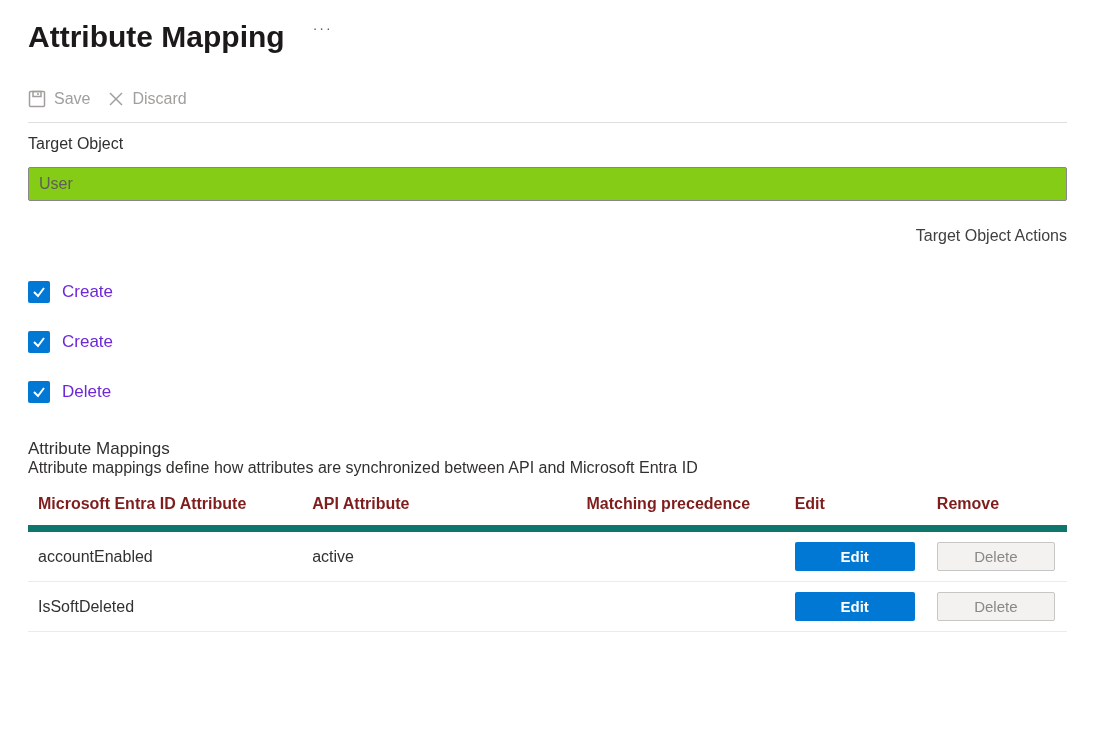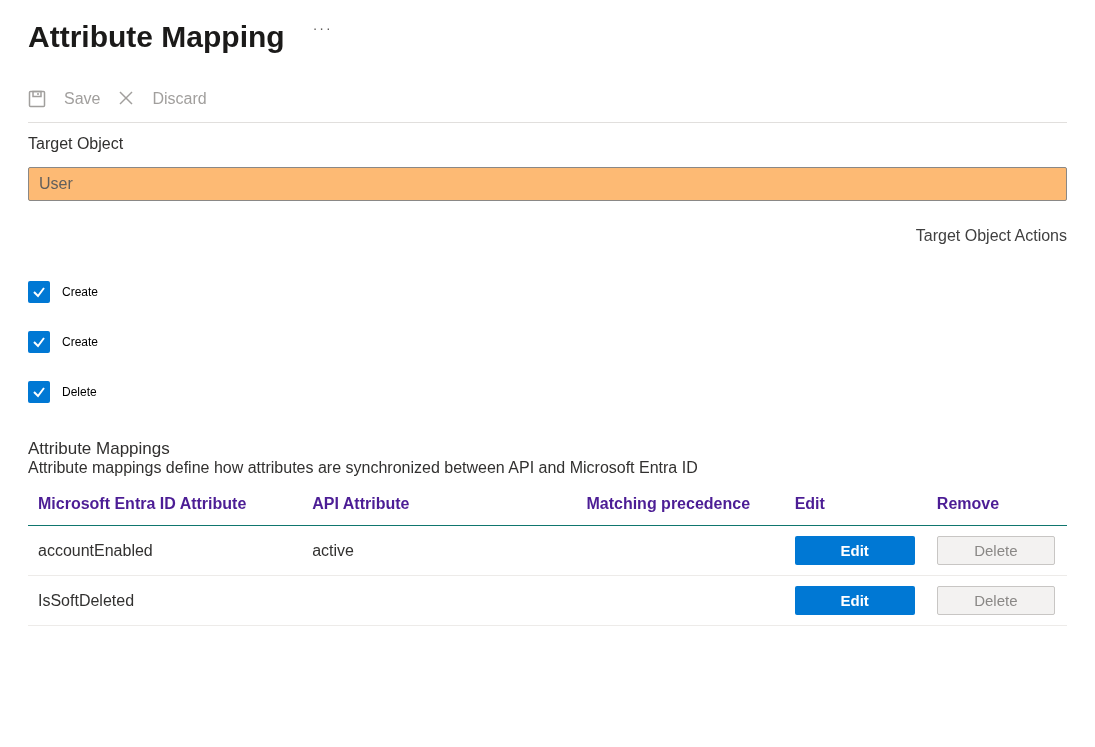--- a/index.html
+++ b/index.html
@@ -33,21 +33,22 @@
   .toolbar {
     display: flex;
     align-items: center;
     gap: 18px;
     padding-bottom: 14px;
     border-bottom: 1px solid #e1dfdd;
     margin-bottom: 12px;
   }
   .toolbar-btn {
     display: flex;
-    gap: 18px;
+    align-items: center;
+    gap: 8px;
     background: none;
     border: none;
     font-size: 16px;
     color: #a19f9d;
     cursor: default;
     padding: 0;
     font-family: inherit;
   }
   .toolbar-btn svg { stroke: #a19f9d; fill: none; }
   .field-label {
@@ -55,21 +56,21 @@
     color: #323130;
     margin-bottom: 14px;
   }
   .text-input {
     width: 100%;
     padding: 7px 10px;
     font-size: 16px;
     font-family: inherit;
     border: 1px solid #8a8886;
     border-radius: 2px;
-    background: #fdba74;
+    background: #84cc16;
     color: #605e5c;
     outline: none;
   }
   .actions-label {
     font-size: 16px;
     color: #404040;
     margin-top: 26px;
     margin-bottom: 36px;
     text-align: right;
   }
@@ -84,22 +85,22 @@
     height: 22px;
     background: #0078d4;
     border-radius: 2px;
     display: flex;
     align-items: center;
     justify-content: center;
     cursor: pointer;
   }
   .checkbox svg { stroke: #fff; }
   .checkbox-label {
-    font-size: 12px;
-    color: #000000;
+    font-size: 17px;
+    color: #6d28d9;
   }
   .section-heading {
     font-size: 17px;
     font-weight: 400;
     color: #323130;
     margin-top: 36px;
     margin-bottom: 0;
   }
   .section-desc {
     font-size: 16px;
@@ -107,23 +108,23 @@
     margin-bottom: 10px;
   }
   table {
     width: 100%;
     border-collapse: collapse;
   }
   thead th {
     text-align: left;
     font-weight: 600;
     font-size: 16px;
-    color: #4c1d95;
+    color: #7f1d1d;
     padding: 8px 10px 12px 10px;
-    border-bottom: 1px solid #0f766e;
+    border-bottom: 7px solid #0f766e;
   }
   tbody td {
     padding: 10px 10px;
     font-size: 16px;
     color: #323130;
     border-bottom: 1px solid #edebe9;
     vertical-align: middle;
   }
   th:nth-child(1), td:nth-child(1) { width: 270px; }
   th:nth-child(2), td:nth-child(2) { width: 270px; }

